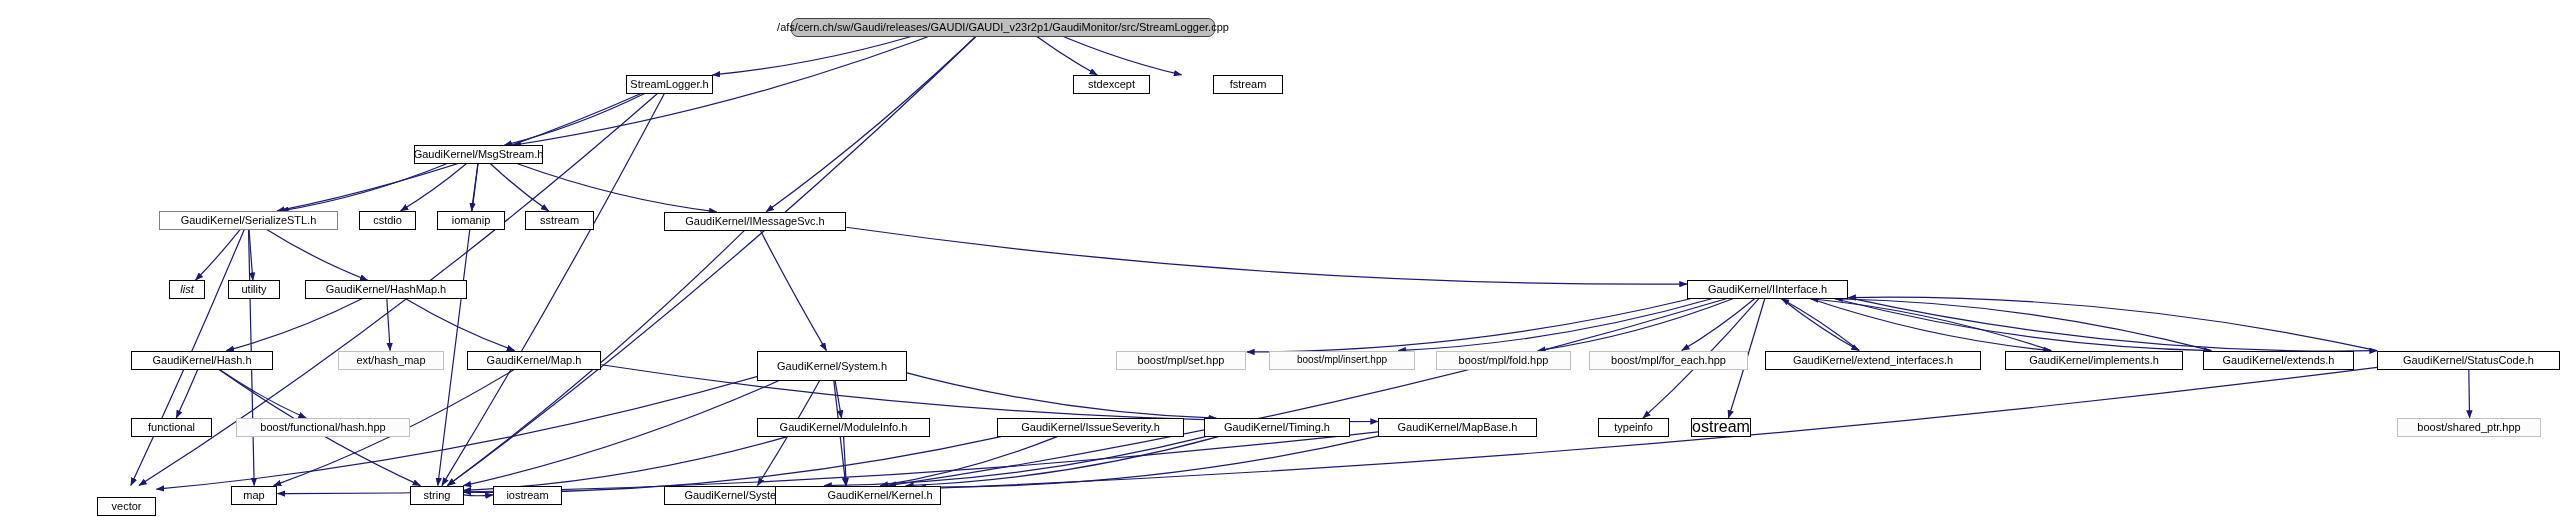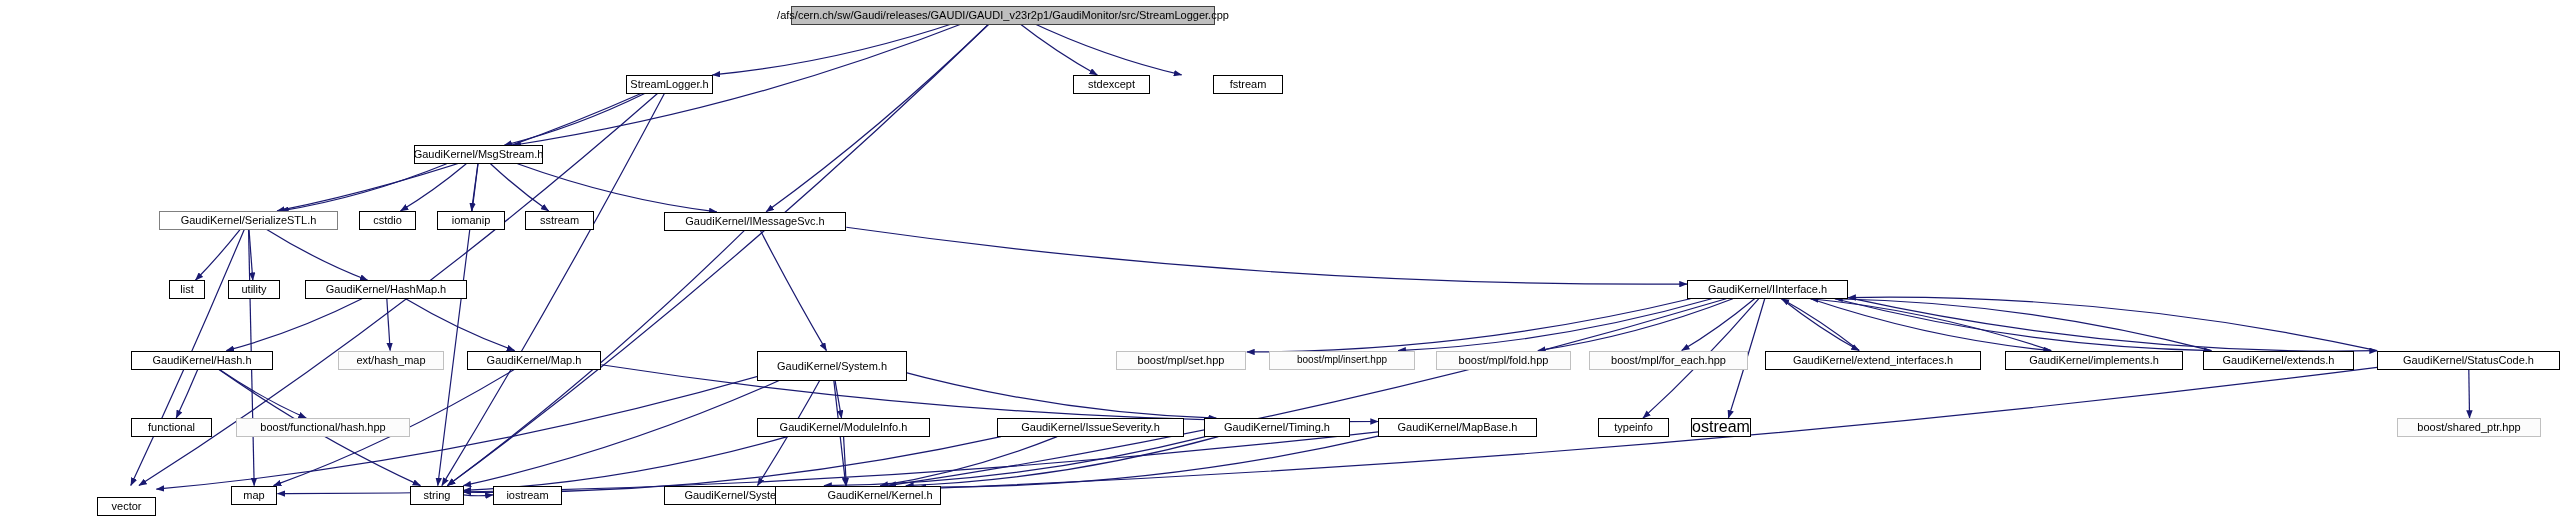--- a/index.html
+++ b/index.html
@@ -84,31 +84,31 @@
         <path d="M1142.9,472.0 Q1047.3,510.0 951.6,525.0" marker-end="url(#arrow)"></path>
         <path d="M1317.2,472.0 Q1148.3,518.8 979.3,525.0" marker-end="url(#arrow)"></path>
         <path d="M1303.2,472.0 Q1097.0,523.2 890.8,525.0" marker-end="url(#arrow)"></path>
         <path d="M1490.0,471.5 Q1241.5,528.8 993.0,526.4" marker-end="url(#arrow)"></path>
         <path d="M1490.0,466.8 Q895.0,534.2 300.0,533.6" marker-end="url(#arrow)"></path>
         <path d="M908.0,535.0 Q873.0,539.2 838.0,535.0" marker-end="url(#arrow)"></path>
         <path d="M501.0,535.0 Q517.0,536.9 533.0,535.0" marker-end="url(#arrow)"></path>
       </g>
   </svg>
   <div id="nodes">
-      <div class="node root" style="left: 791px; top: 6px; width: 424px; height: 18.5px; font-size: 11px;">/afs/cern.ch/sw/Gaudi/releases/GAUDI/GAUDI_v23r2p1/GaudiMonitor/src/StreamLogger.cpp</div>
+      <div class="node root" style="left: 791px; top: 18px; width: 424px; height: 18.5px; font-size: 11px; border-radius: 7px;">/afs/cern.ch/sw/Gaudi/releases/GAUDI/GAUDI_v23r2p1/GaudiMonitor/src/StreamLogger.cpp</div>
       <div class="node " style="left: 626px; top: 75px; width: 87px; height: 18.5px; font-size: 11px;">StreamLogger.h</div>
       <div class="node " style="left: 1073px; top: 75px; width: 77px; height: 18.5px; font-size: 11px;">stdexcept</div>
       <div class="node " style="left: 1173px; top: 75px; width: 70px; height: 18.5px; font-size: 11px; margin-left: 40px;">fstream</div>
       <div class="node " style="left: 414px; top: 145px; width: 129px; height: 18.5px; font-size: 11px;">GaudiKernel/MsgStream.h</div>
       <div class="node gray" style="left: 159px; top: 211px; width: 179px; height: 18.5px; font-size: 11px;">GaudiKernel/SerializeSTL.h</div>
       <div class="node " style="left: 359px; top: 211px; width: 57px; height: 18.5px; font-size: 11px;">cstdio</div>
       <div class="node " style="left: 437px; top: 211px; width: 68px; height: 18.5px; font-size: 11px;">iomanip</div>
       <div class="node " style="left: 525px; top: 211px; width: 69px; height: 18.5px; font-size: 11px;">sstream</div>
       <div class="node " style="left: 664px; top: 212px; width: 182px; height: 18.5px; font-size: 11px;">GaudiKernel/IMessageSvc.h</div>
-      <div class="node " style="left: 169px; top: 280px; width: 36px; height: 18.5px; font-size: 11px;">list</div>
+      <div class="node " style="left: 169px; top: 280px; width: 36px; height: 18.5px; font-size: 11px; font-style: italic;">list</div>
       <div class="node " style="left: 228px; top: 280px; width: 52px; height: 18.5px; font-size: 11px;">utility</div>
       <div class="node " style="left: 305px; top: 280px; width: 162px; height: 18.5px; font-size: 11px;">GaudiKernel/HashMap.h</div>
       <div class="node " style="left: 1687px; top: 280px; width: 161px; height: 18.5px; font-size: 11px;">GaudiKernel/IInterface.h</div>
       <div class="node " style="left: 131px; top: 351px; width: 142px; height: 18.5px; font-size: 11px;">GaudiKernel/Hash.h</div>
       <div class="node sys" style="left: 338px; top: 351px; width: 106px; height: 18.5px; font-size: 11px;">ext/hash_map</div>
       <div class="node " style="left: 467px; top: 351px; width: 134px; height: 18.5px; font-size: 11px;">GaudiKernel/Map.h</div>
       <div class="node " style="left: 757px; top: 351px; width: 150px; height: 30px; font-size: 11px;">GaudiKernel/System.h</div>
       <div class="node sys" style="left: 1116px; top: 351px; width: 130px; height: 18.5px; font-size: 11px; text-align: center;">boost/mpl/set.hpp</div>
       <div class="node sys" style="left: 1269px; top: 351px; width: 146px; height: 18.5px; font-size: 10px;">boost/mpl/insert.hpp</div>
       <div class="node sys" style="left: 1436px; top: 351px; width: 135px; height: 18.5px; font-size: 11px;">boost/mpl/fold.hpp</div>

